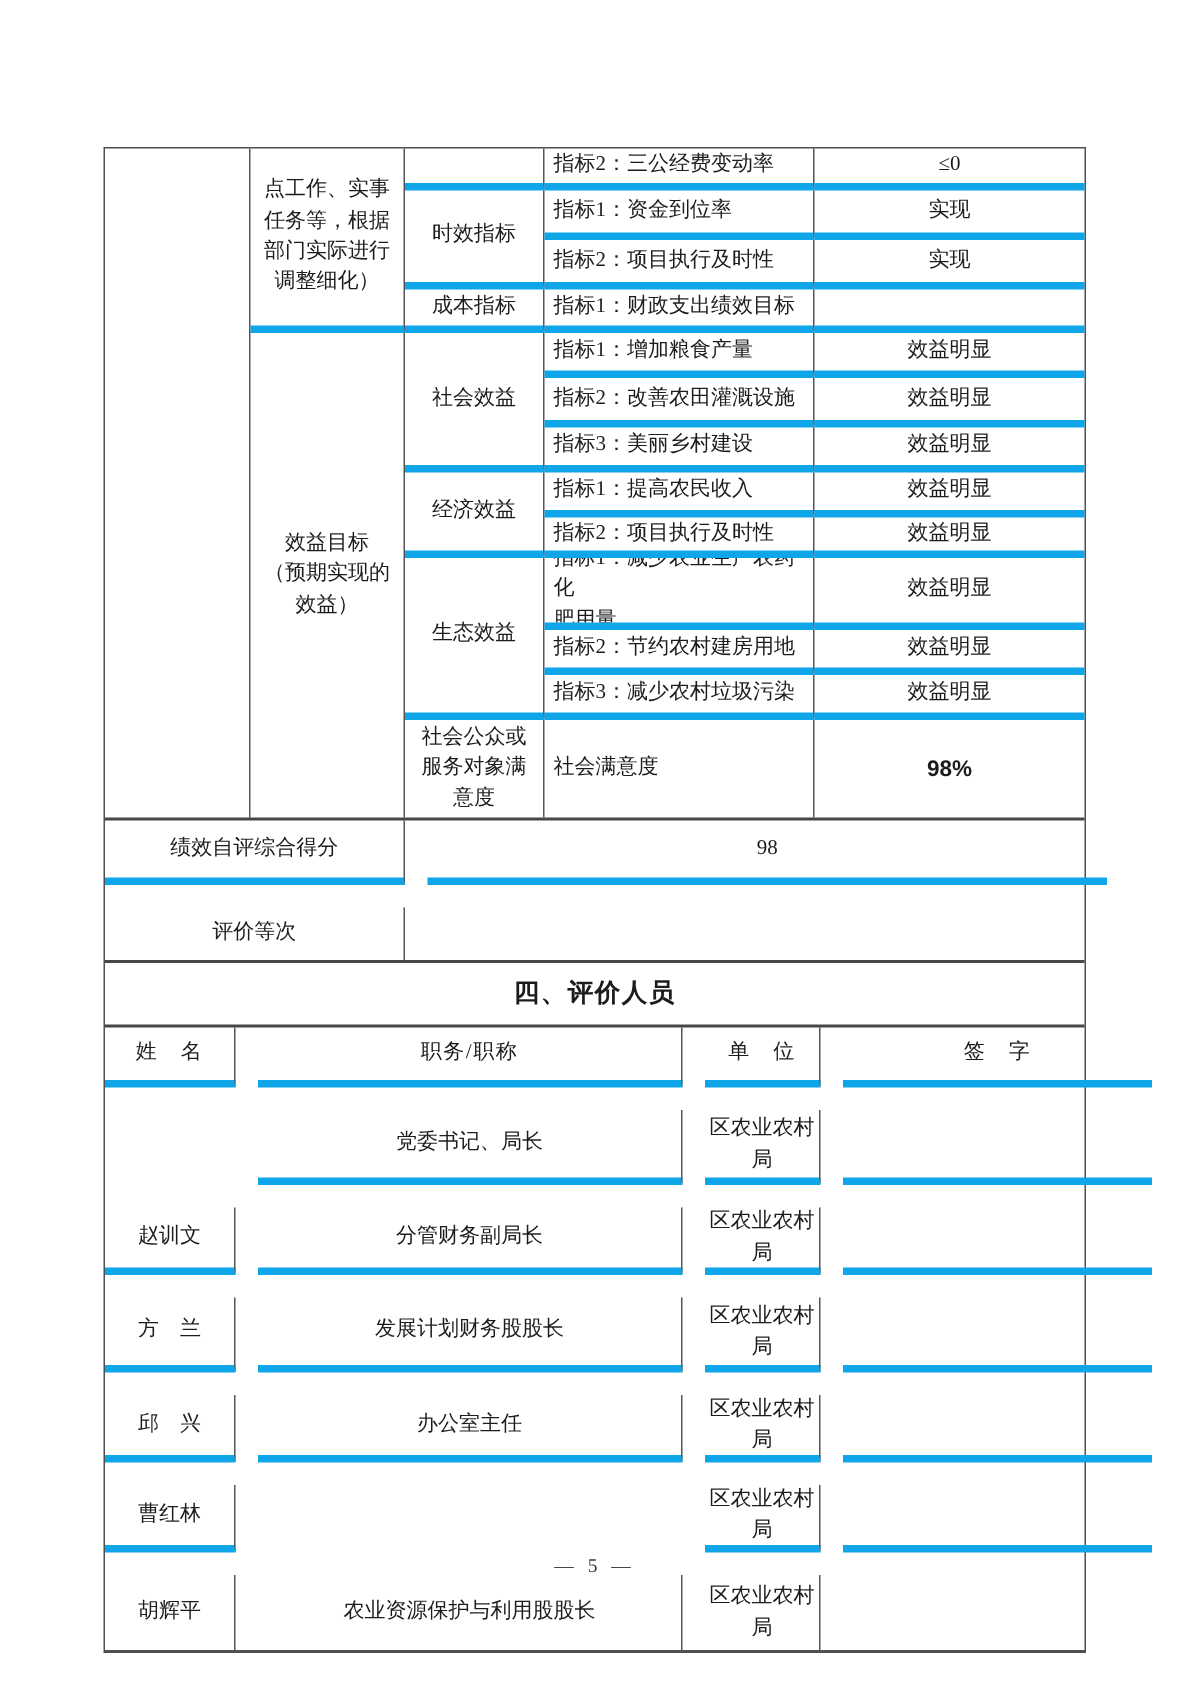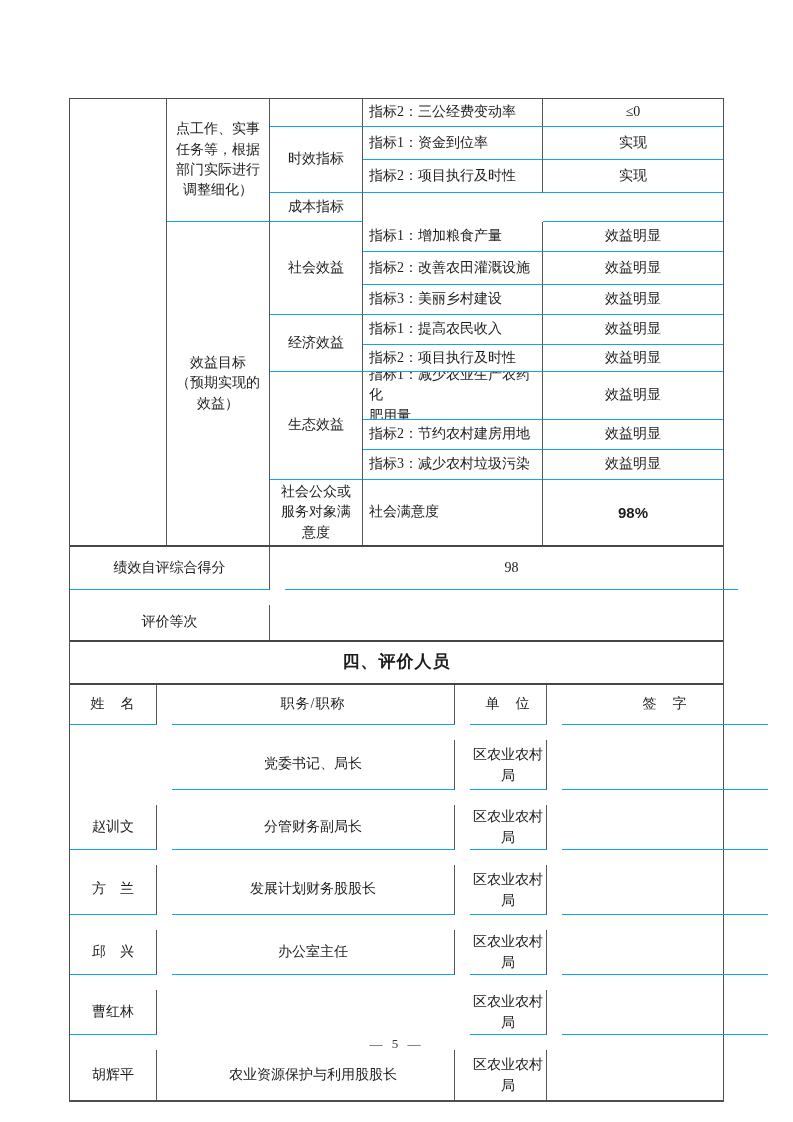--- a/index.html
+++ b/index.html
@@ -26,21 +26,21 @@
     grid-template-columns:87px 283px 77px 206px;
     grid-template-rows:40px 50px 45px 50px 45px 45px 50px;
   }
   .cell {
     display:flex; align-items:center; justify-content:center;
     text-align:center; font-size:14px; line-height:1.45;
     overflow:hidden;
   }
   .cell.left { justify-content:flex-start; text-align:left; padding:2px 4px 2px 6px; }
   .br { border-right:1px solid #555555; }
-  .bb { border-bottom:1px solid #0ea5e9; }
+  .bb { border-bottom:5px solid #0ea5e9; }
   .preline { white-space:pre-line; }
   .strong-val {
     font-family:"Liberation Sans","DejaVu Sans",sans-serif;
     font-weight:bold; font-size:15px;
   }
   .section-title {
     font-family:"Liberation Sans","DejaVu Sans",sans-serif;
     font-weight:bold; font-size:17px; letter-spacing:1px;
   }
   .unit-cell { padding:2px 3px; word-break:break-all; line-height:1.5; }
@@ -75,20 +75,21 @@
     <div class="cell br preline" style="grid-column:3;grid-row:13">社会公众或
 服务对象满
 意度</div>
 
     <div class="cell left br bb preline" style="grid-column:4;grid-row:1">指标2：三公经费变动率</div>
     <div class="cell bb" style="grid-column:5;grid-row:1">≤0</div>
     <div class="cell left br bb preline" style="grid-column:4;grid-row:2">指标1：资金到位率</div>
     <div class="cell bb" style="grid-column:5;grid-row:2">实现</div>
     <div class="cell left br bb preline" style="grid-column:4;grid-row:3">指标2：项目执行及时性</div>
     <div class="cell bb" style="grid-column:5;grid-row:3">实现</div>
+    <div class="cell left br bb preline" style="grid-column:4;grid-row:4">指标1：财政支出绩效目标</div>
     <div class="cell bb" style="grid-column:5;grid-row:4"></div>
     <div class="cell left br bb preline" style="grid-column:4;grid-row:5">指标1：增加粮食产量</div>
     <div class="cell bb" style="grid-column:5;grid-row:5">效益明显</div>
     <div class="cell left br bb preline" style="grid-column:4;grid-row:6">指标2：改善农田灌溉设施</div>
     <div class="cell bb" style="grid-column:5;grid-row:6">效益明显</div>
     <div class="cell left br bb preline" style="grid-column:4;grid-row:7">指标3：美丽乡村建设</div>
     <div class="cell bb" style="grid-column:5;grid-row:7">效益明显</div>
     <div class="cell left br bb preline" style="grid-column:4;grid-row:8">指标1：提高农民收入</div>
     <div class="cell bb" style="grid-column:5;grid-row:8">效益明显</div>
     <div class="cell left br bb preline" style="grid-column:4;grid-row:9">指标2：项目执行及时性</div>

